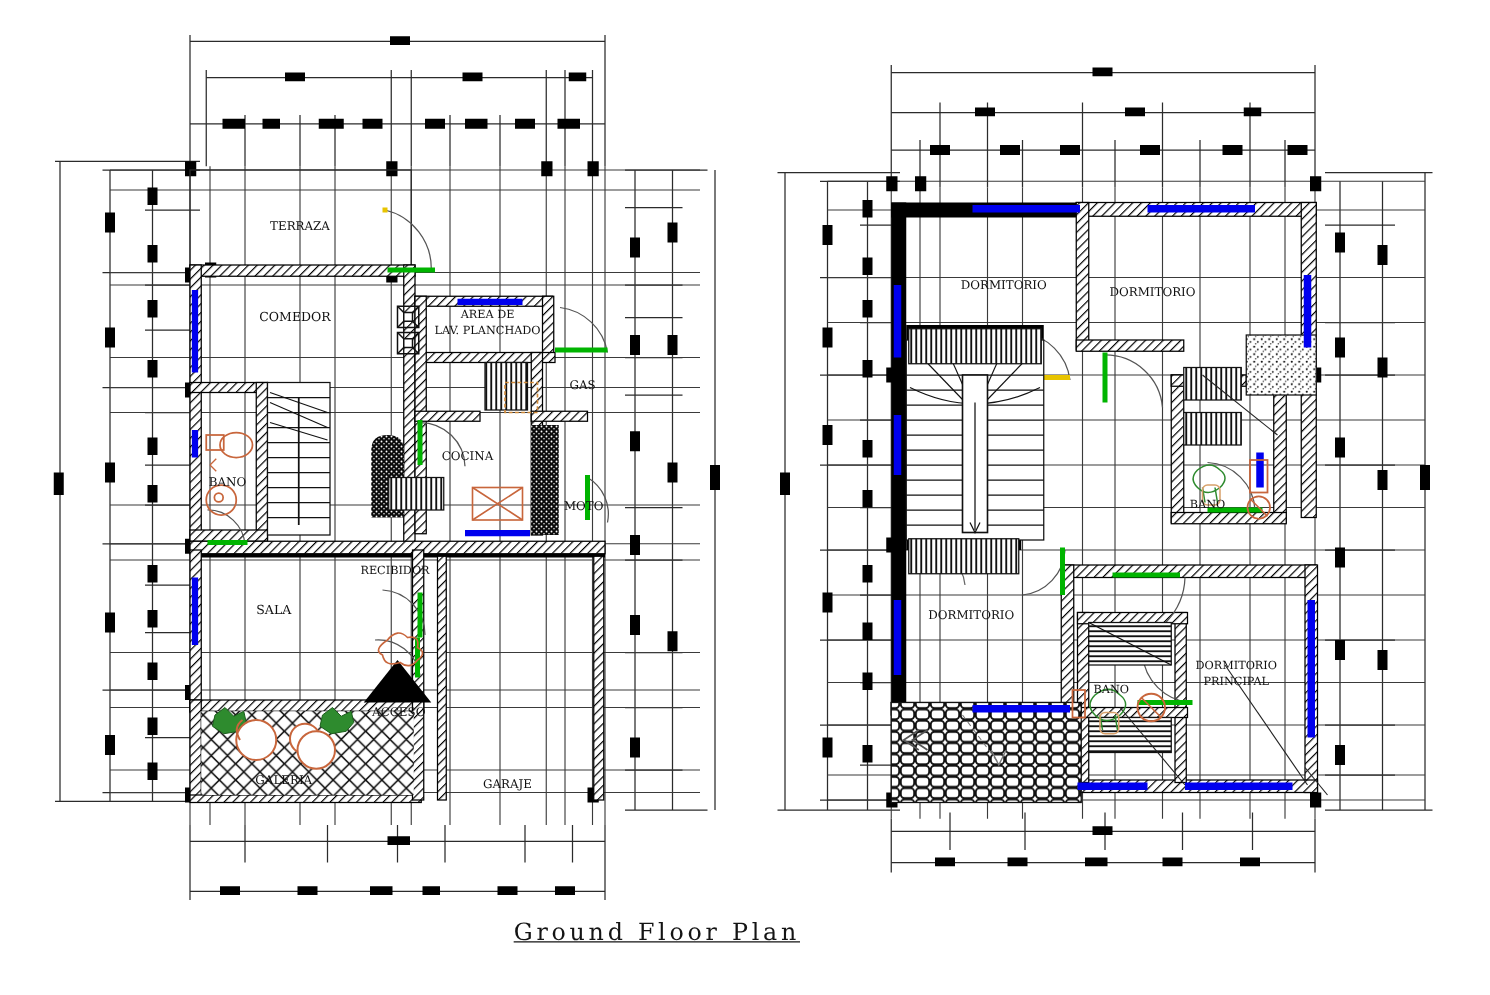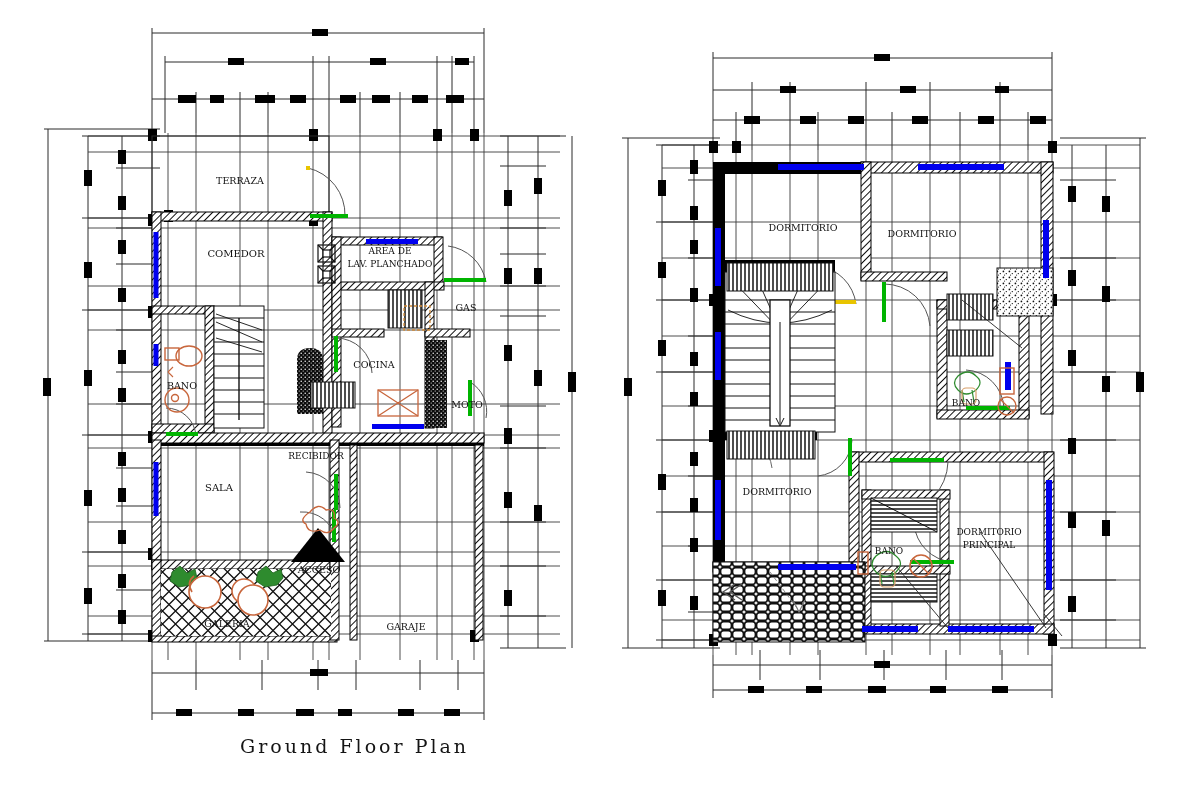--- a/index.html
+++ b/index.html
@@ -1,23 +1,23 @@
 <!DOCTYPE html>
 <html><head>
 <meta charset="utf-8">
 <style>
   html,body{margin:0;padding:0;background:#ffffff;}
   body{width:1192px;height:796px;overflow:hidden;
        font-family:"DejaVu Serif",serif;}
   .sheet{position:relative;width:1192px;height:796px;background:#fff;}
   svg{display:block;}
   .plan-title{
-    position:absolute;text-align:left;
+    position:absolute;text-align:right;
     font-family:"DejaVu Serif",serif;
-    font-size:19px;letter-spacing:3px;color:#141414;white-space:nowrap;
+    font-size:19px;letter-spacing:3px;color:#141414;white-space:nowrap;text-decoration:underline;
   }
   #gf-title{left:240px;top:735px;width:400px;}
   #ff-title{left:680px;top:735px;width:380px;}
   .rlabel{font-family:"DejaVu Serif",serif;fill:#101010;text-anchor:middle;}
 </style>
 </head>
 <body>
 
 <div class="sheet">
 

